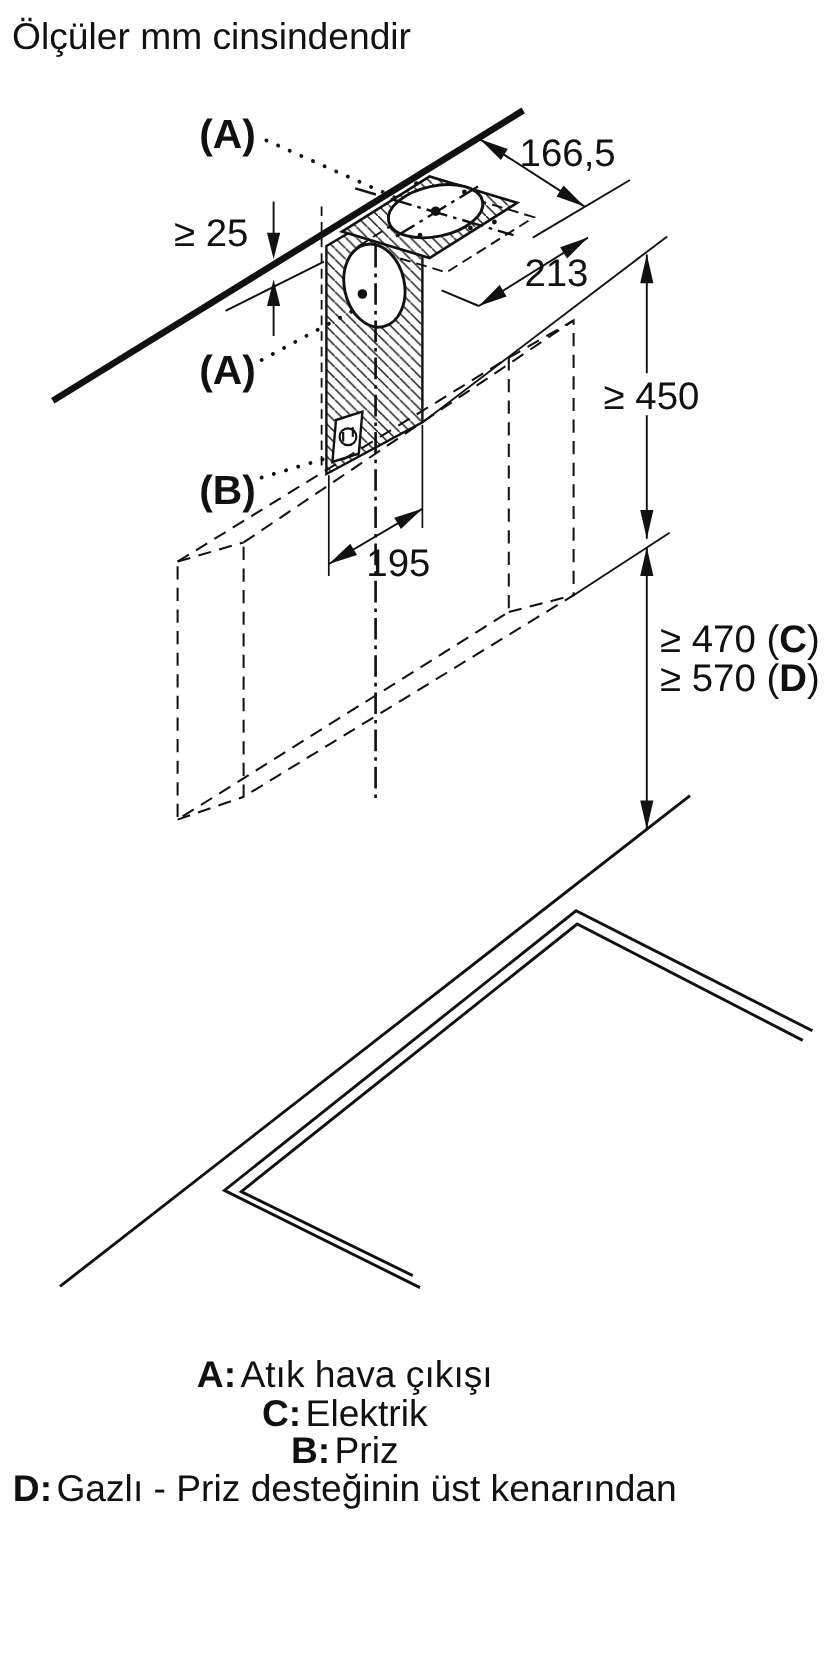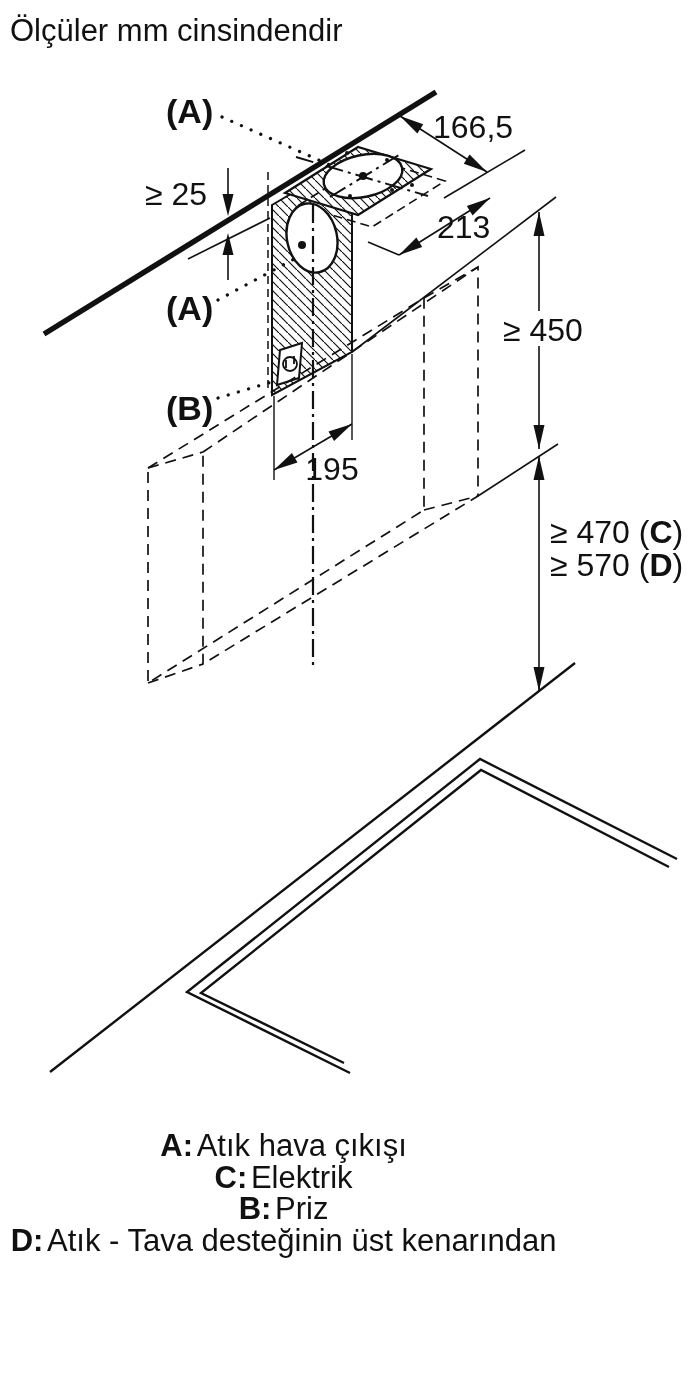--- a/index.html
+++ b/index.html
@@ -132,14 +132,14 @@
 
   <text x="166" y="123" class="lbltxt">(A)</text>
   <text x="166" y="320" class="lbltxt">(A)</text>
   <text x="166" y="420" class="lbltxt">(B)</text>
 </svg>
 
 <div class="legend">
   <div class="row"><span class="k">A:</span><span>Atık hava çıkışı</span></div>
   <div class="row"><span class="k">C:</span><span>Elektrik</span></div>
   <div class="row"><span class="k">B:</span><span>Priz</span></div>
-  <div class="row"><span class="k">D:</span><span>Atık - Tava desteğinin üst kenarından</span></div>
+  <div class="row"><span class="k">D:</span><span>Gazlı - Priz desteğinin üst kenarından</span></div>
 </div>
 
 </body></html>

